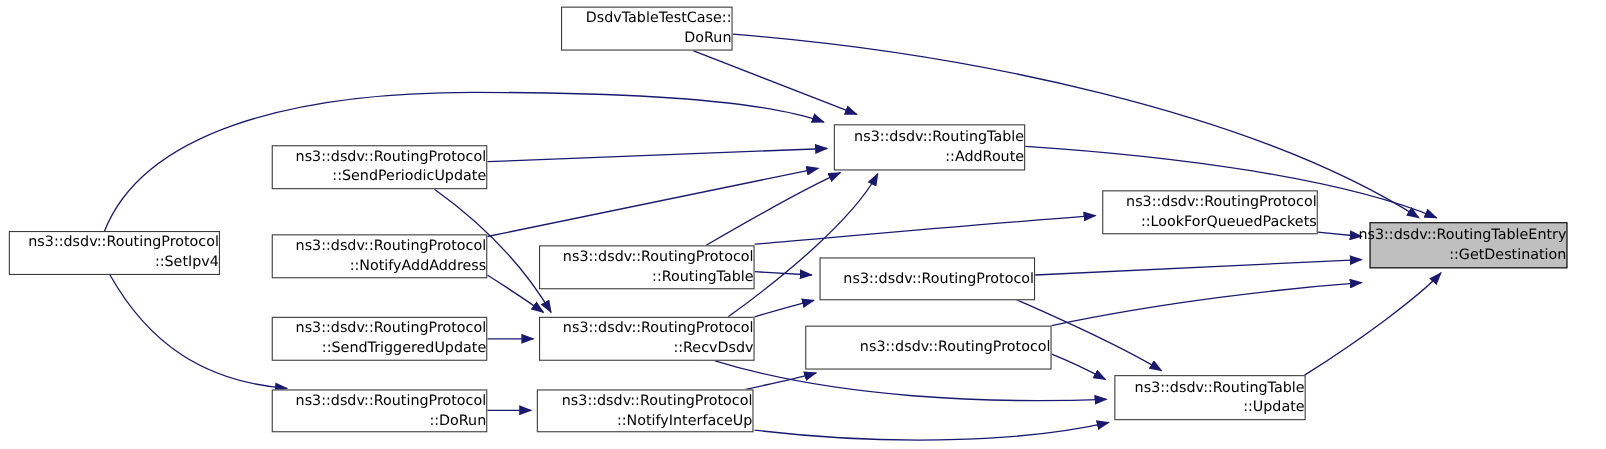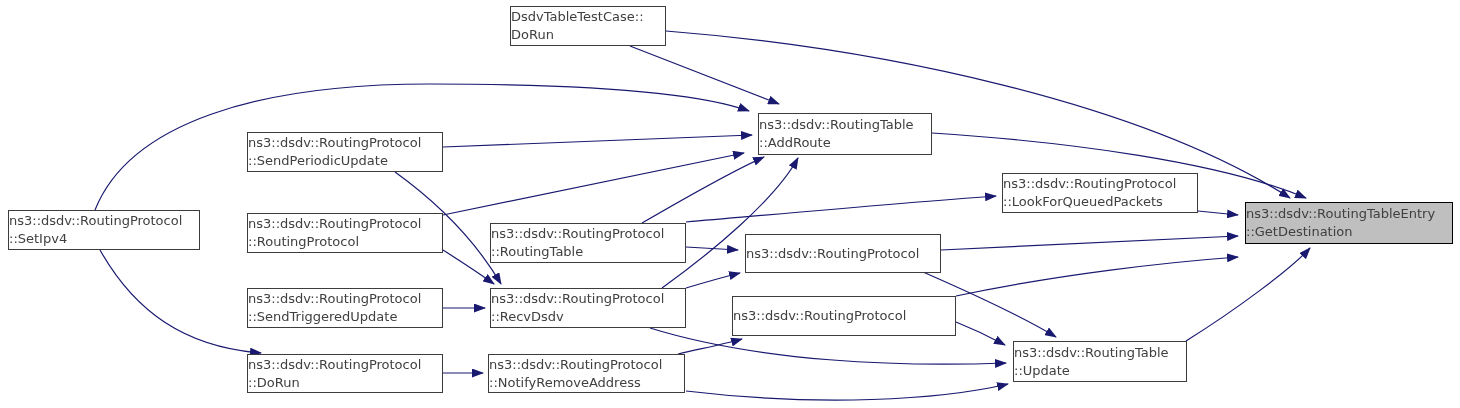--- a/index.html
+++ b/index.html
@@ -24,26 +24,26 @@
     stroke-width: 1.2px;
   }
   .node {
     position: absolute;
     z-index: 2;
     box-sizing: border-box;
     background: #ffffff;
     border: 1.4px solid #3c3c3c;
     display: flex;
     flex-direction: column;
-    align-items: flex-start;
+    align-items: flex-end;
     justify-content: center;
     text-align: center;
     font-size: 13px;
     line-height: 18px;
-    color: #404040;
+    color: #000000;
     white-space: nowrap;
     cursor: pointer;
   }
   .node.highlight {
     background: #bfbfbf;
     border: 1.6px solid #000000;
   }
 </style>
 </head>
 <body>
@@ -90,57 +90,57 @@
     <div class="node" style="left: 8px; top: 210px; width: 192px; height: 40px;">
       <span>ns3::dsdv::RoutingProtocol</span>
       <span>::SetIpv4</span>
     </div>
     <div class="node" style="left: 247px; top: 132px; width: 196px; height: 40px;">
       <span>ns3::dsdv::RoutingProtocol</span>
       <span>::SendPeriodicUpdate</span>
     </div>
     <div class="node" style="left: 247px; top: 213px; width: 196px; height: 40px;">
       <span>ns3::dsdv::RoutingProtocol</span>
-      <span>::RoutingProtocol</span>
+      <span>::NotifyAddAddress</span>
     </div>
     <div class="node" style="left: 247px; top: 288px; width: 196px; height: 40px;">
       <span>ns3::dsdv::RoutingProtocol</span>
       <span>::SendTriggeredUpdate</span>
     </div>
     <div class="node" style="left: 247px; top: 354px; width: 196px; height: 39px;">
       <span>ns3::dsdv::RoutingProtocol</span>
       <span>::DoRun</span>
     </div>
     <div class="node" style="left: 490px; top: 223px; width: 196px; height: 40px;">
       <span>ns3::dsdv::RoutingProtocol</span>
       <span>::RoutingTable</span>
     </div>
     <div class="node" style="left: 490px; top: 288px; width: 196px; height: 40px;">
       <span>ns3::dsdv::RoutingProtocol</span>
       <span>::RecvDsdv</span>
     </div>
     <div class="node" style="left: 488px; top: 354px; width: 197px; height: 39px;">
       <span>ns3::dsdv::RoutingProtocol</span>
-      <span>::NotifyRemoveAddress</span>
+      <span>::NotifyInterfaceUp</span>
     </div>
     <div class="node" style="left: 758px; top: 113px; width: 174px; height: 42px;">
       <span>ns3::dsdv::RoutingTable</span>
       <span>::AddRoute</span>
     </div>
     <div class="node" style="left: 745px; top: 234px; width: 196px; height: 39px;">
       <span>ns3::dsdv::RoutingProtocol</span>
     </div>
     <div class="node" style="left: 732px; top: 296px; width: 224px; height: 40px;">
       <span>ns3::dsdv::RoutingProtocol</span>
     </div>
     <div class="node" style="left: 1002px; top: 173px; width: 196px; height: 40px;">
       <span>ns3::dsdv::RoutingProtocol</span>
       <span>::LookForQueuedPackets</span>
     </div>
     <div class="node" style="left: 1013px; top: 341px; width: 174px; height: 41px;">
       <span>ns3::dsdv::RoutingTable</span>
       <span>::Update</span>
     </div>
-    <div class="node highlight" style="left: 1245px; top: 202px; width: 208px; height: 42px;">
+    <div class="node highlight" style="left: 1245px; top: 202px; width: 180px; height: 42px;">
       <span>ns3::dsdv::RoutingTableEntry</span>
       <span>::GetDestination</span>
     </div>
   </div>
 
 </body></html>

